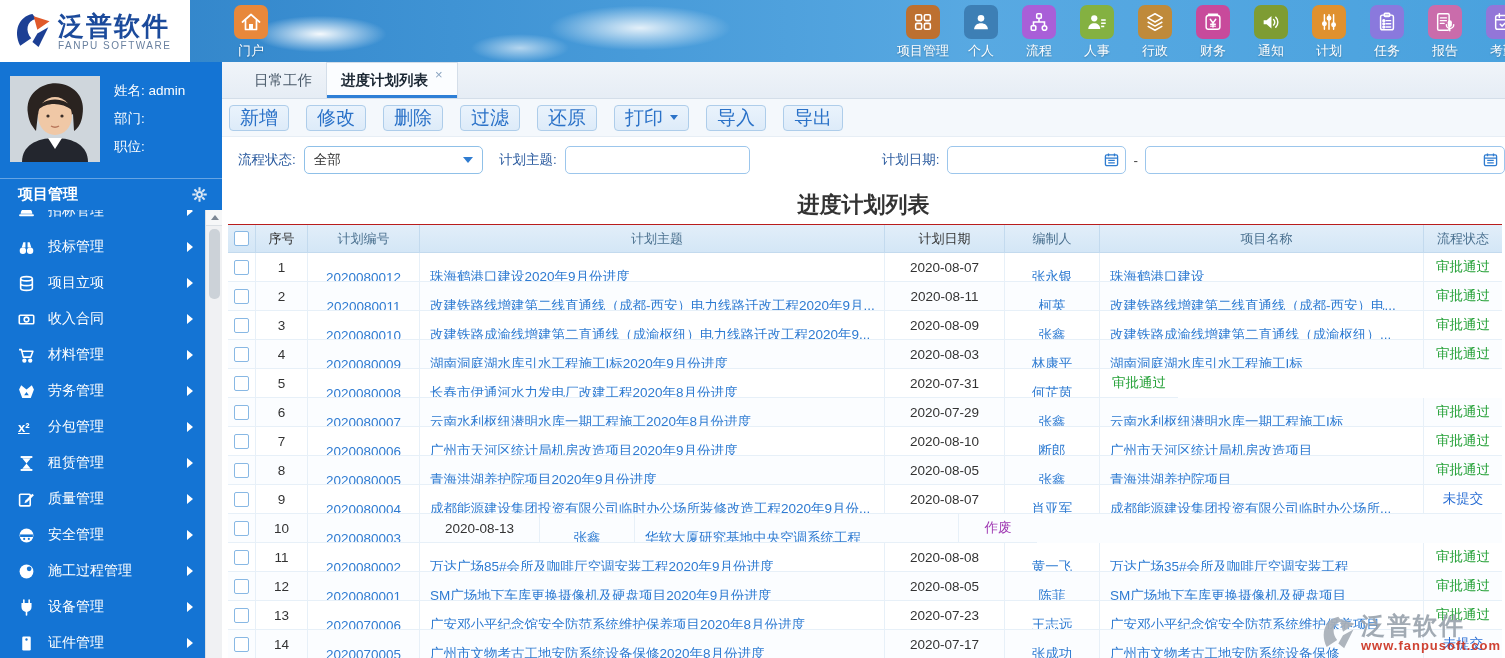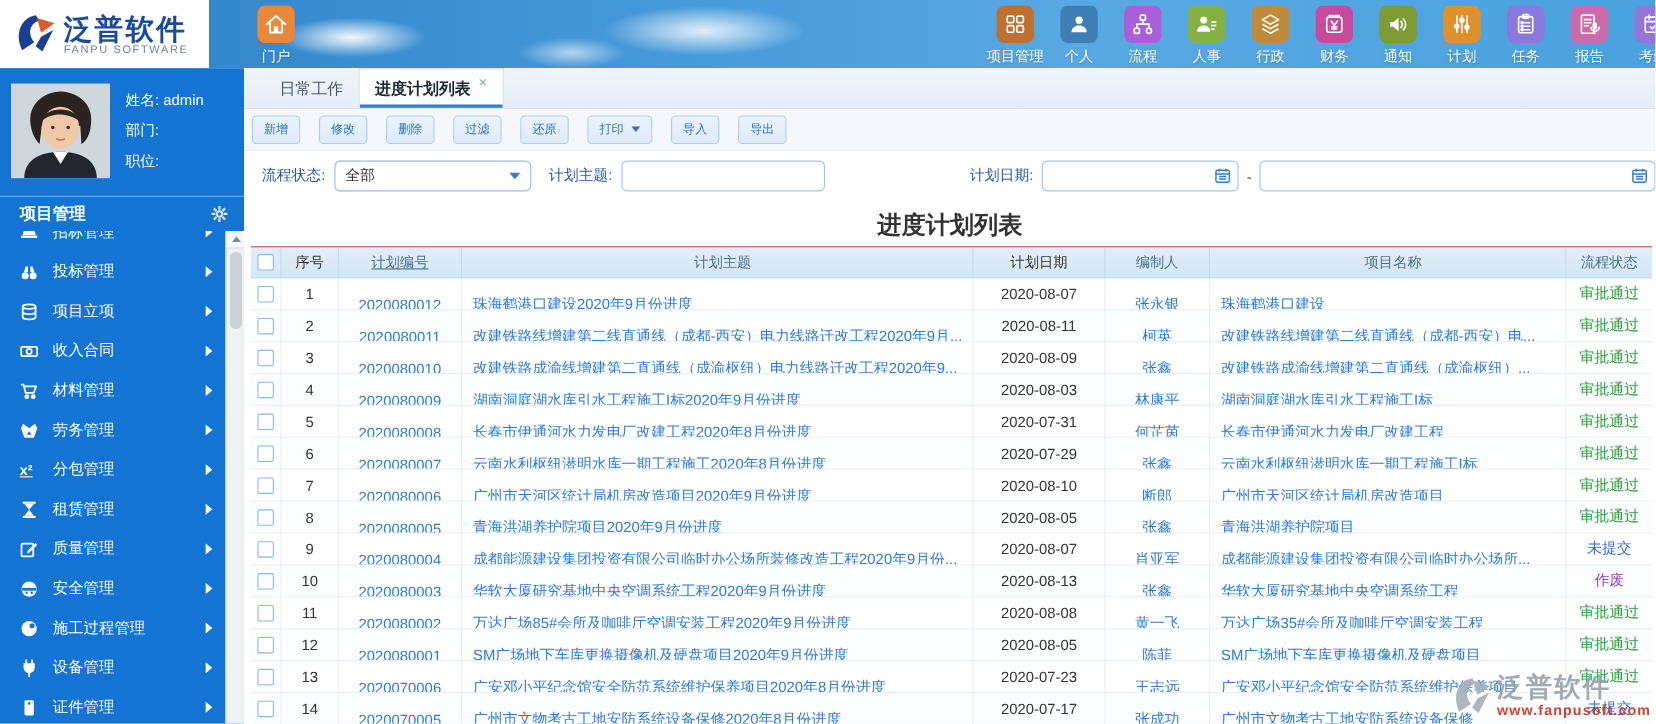--- a/index.html
+++ b/index.html
@@ -48,21 +48,21 @@
 
   
   .main { position:absolute; left:222px; top:62px; width:1283px; height:606px; background:#fff; }
   .tabbar { height:37px; background:linear-gradient(#f0f4f9,#e6edf5); border-bottom:1px solid #d4dee9; display:flex; align-items:flex-end; padding-left:18px; }
   .tab { height:36px; display:flex; align-items:center; padding:0 14px; font-size:14.5px; color:#4a5a6a; cursor:pointer; position:relative; }
   .tab.active { color:#1b2733; font-weight:bold; background:#fbfdff; border:1px solid #d4dee9; border-bottom:none; box-shadow:inset 0 -3px 0 #2e7fd6; }
   .tab .x { font-weight:normal; color:#8aa4c0; font-size:13px; margin-left:7px; position:relative; top:-6px; cursor:pointer; }
 
   .toolbar { height:38px; background:#f4f8fc; display:flex; align-items:center; padding-left:7px; border-bottom:1px solid #e7eef5; }
   .btn { min-width:39px; height:26px; margin-right:17px; background:linear-gradient(#eaf3fc,#ddebf9); border:1px solid #aecdea; border-radius:4px;
-    color:#2b72c8; font-size:11px; display:flex; align-items:center; justify-content:center; padding:0 10px; cursor:pointer; white-space:nowrap; }
+    color:#2b72c8; font-size:19px; display:flex; align-items:center; justify-content:center; padding:0 10px; cursor:pointer; white-space:nowrap; }
   .btn .caret { width:0; height:0; border-top:5px solid #2b72c8; border-left:4px solid transparent; border-right:4px solid transparent; margin-left:7px; }
 
   .filterbar { height:46px; display:flex; align-items:center; font-size:13.5px; color:#2a5a9e; }
   .flabel { margin-left:16px; white-space:nowrap; }
   .select { width:180px; height:28px; border:1px solid #8fc0e8; border-radius:5px; background:#fff; margin-left:8px;
     display:flex; align-items:center; padding:0 9px; color:#333; cursor:pointer; }
   .select .sv { flex:1; }
   .select .caret { width:0; height:0; border-top:6px solid #2f7cd0; border-left:5px solid transparent; border-right:5px solid transparent; }
   .tinput { height:28px; border:1px solid #9cc6ec; border-radius:5px; background:#fff; margin-left:8px; padding:0 8px; font-size:13px; color:#333; outline:none; }
   .dinput { position:relative; margin-left:8px; }
@@ -73,21 +73,21 @@
   .gridtitle { height:41px; display:flex; align-items:flex-end; justify-content:center; font-size:22px; font-weight:bold; color:#333; padding-bottom:4px; }
 
   .grid { margin-left:6px; width:1274px; border-top:1px solid #b91c1c; }
   .thead { display:flex; height:28px; background:linear-gradient(#e2eef9,#d3e6f6); color:#4a708f; font-size:13px; }
   .th { display:flex; align-items:center; justify-content:center; border-right:1px solid #c3daee; border-bottom:1px solid #c3daee; white-space:nowrap; }
   .trow { display:flex; height:29px; font-size:13.5px; background:#fff; }
   .trow:nth-child(even) { background:#fbfdff; }
   .td { display:flex; align-items:center; border-right:1px solid #e7f0f8; border-bottom:1px solid #e7f0f8; overflow:hidden; white-space:nowrap; }
   .c-cb { width:28px; justify-content:center; }
   .c-no { width:52px; justify-content:center; color:#333; }
-  .c-pn { width:112px; justify-content:center;text-decoration:underline; }
+  .c-pn { width:112px; justify-content:center; }
   .c-sub { width:465px; padding-left:10px; }
   .c-date { width:120px; justify-content:center; color:#333; }
   .c-auth { width:95px; justify-content:center; }
   .c-proj { width:324px; padding-left:10px; }
   .c-status { width:78px; justify-content:center; border-right:none; }
   .lnk { color:#2e7bd2; text-decoration:none; cursor:pointer; overflow:hidden; white-space:nowrap;margin-top:20px; }
   .cb { width:15px; height:15px; border:1px solid #88b8e4; border-radius:2px; background:#fff; display:inline-block; cursor:pointer; }
 
   .watermark { position:absolute; right:4px; bottom:4px; display:flex; align-items:center; opacity:.92; pointer-events:none; }
   .wm-text .wm-cn { font-size:24px; font-weight:bold; color:#9aa3ad; letter-spacing:2px; line-height:24px; }
@@ -588,23 +588,20 @@
           <div class="td c-pn">
             <span class="lnk">2020080008</span>
           </div>
           <div class="td c-sub">
             <span class="lnk">长春市伊通河水力发电厂改建工程2020年8月份进度</span>
           </div>
           <div class="td c-date">2020-07-31</div>
           <div class="td c-auth">
             <span class="lnk">何芷茵</span>
           </div>
-          <div class="td c-proj">
-            <span class="lnk">长春市伊通河水力发电厂改建工程</span>
-          </div>
           <div class="td c-status">
             <span style="color: rgb(35, 160, 54);">审批通过</span>
           </div>
         </div>
 
         <div class="trow">
           <div class="td c-cb">
             <span class="cb"></span>
           </div>
           <div class="td c-no">6</div>
@@ -695,23 +692,20 @@
           </div>
         </div>
 
         <div class="trow">
           <div class="td c-cb">
             <span class="cb"></span>
           </div>
           <div class="td c-no">10</div>
           <div class="td c-pn">
             <span class="lnk">2020080003</span>
-          </div>
-          <div class="td c-sub">
-            <span class="lnk">华软大厦研究基地中央空调系统工程2020年9月份进度</span>
           </div>
           <div class="td c-date">2020-08-13</div>
           <div class="td c-auth">
             <span class="lnk">张鑫</span>
           </div>
           <div class="td c-proj">
             <span class="lnk">华软大厦研究基地中央空调系统工程</span>
           </div>
           <div class="td c-status">
             <span style="color: rgb(160, 59, 179);">作废</span>

